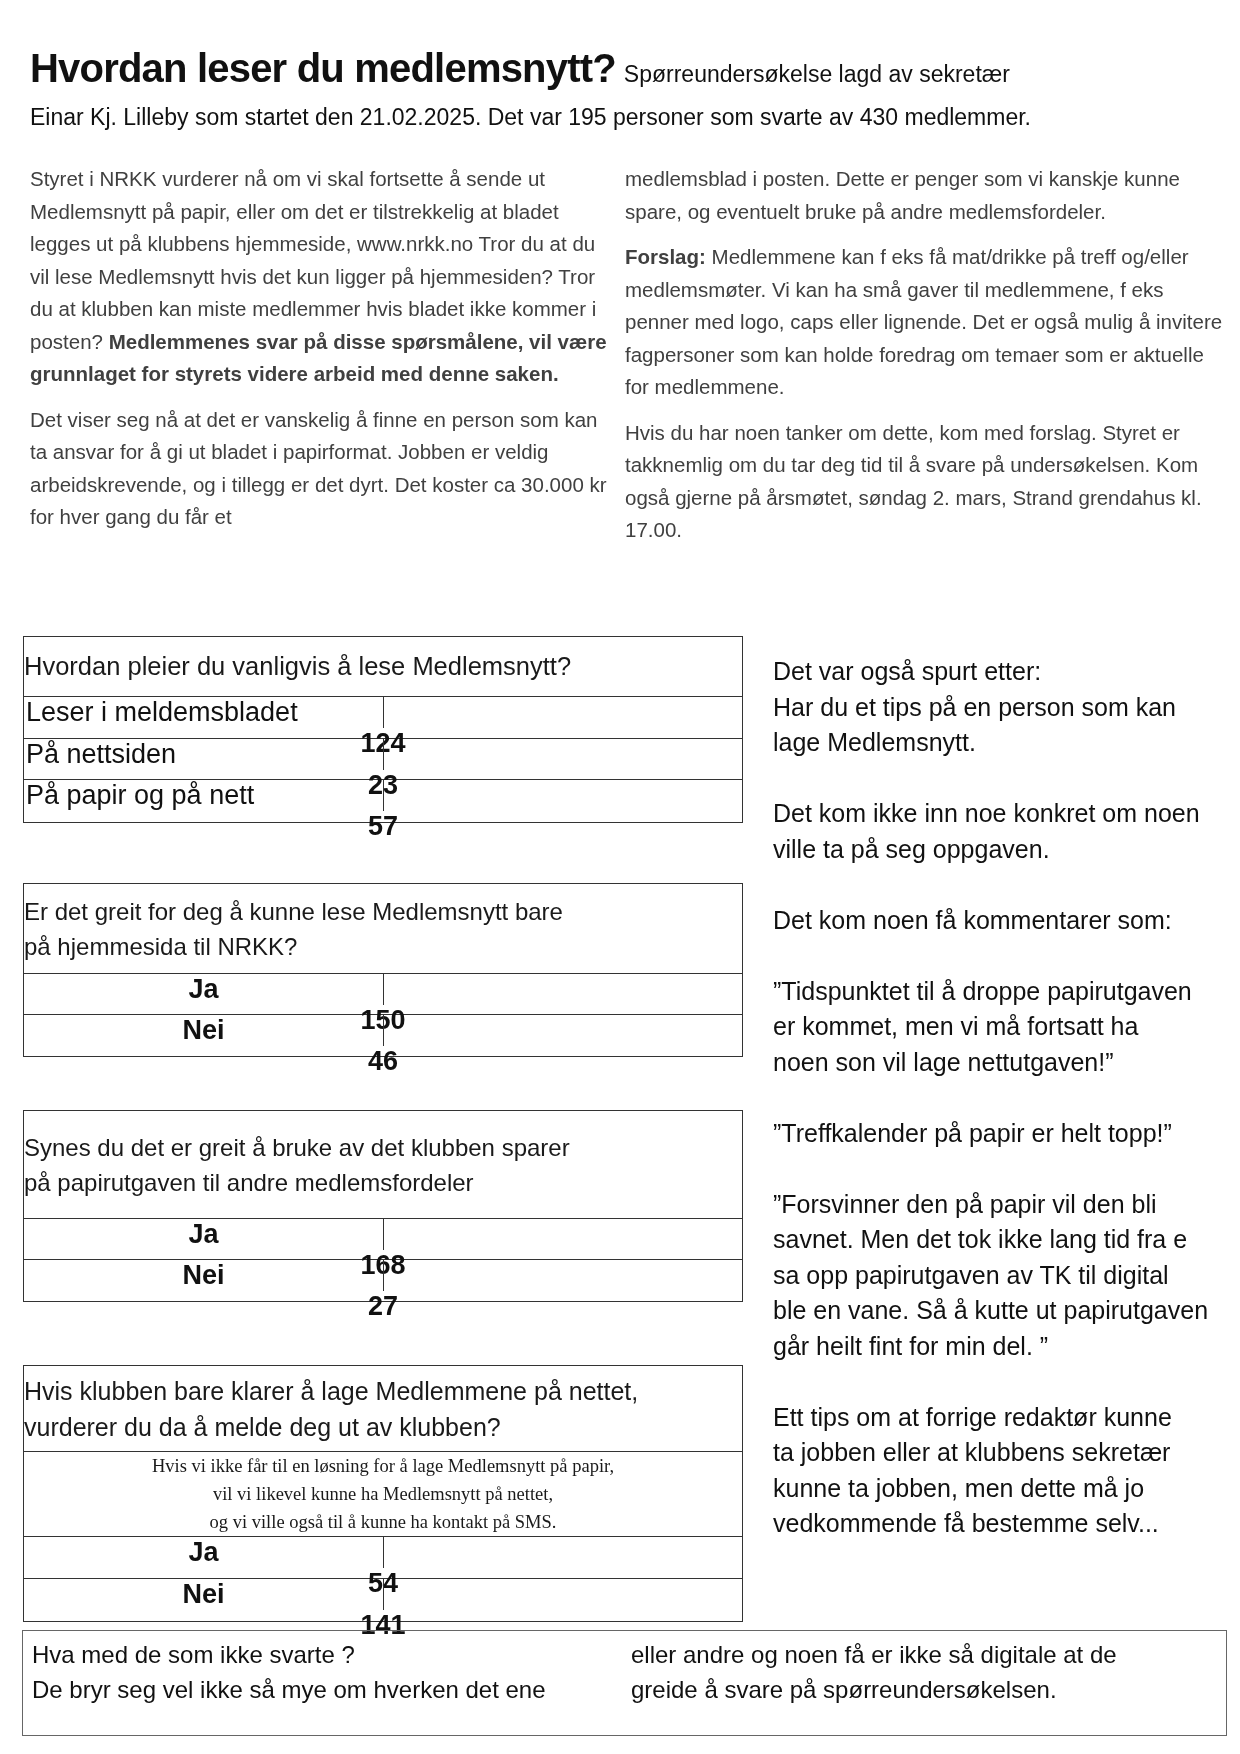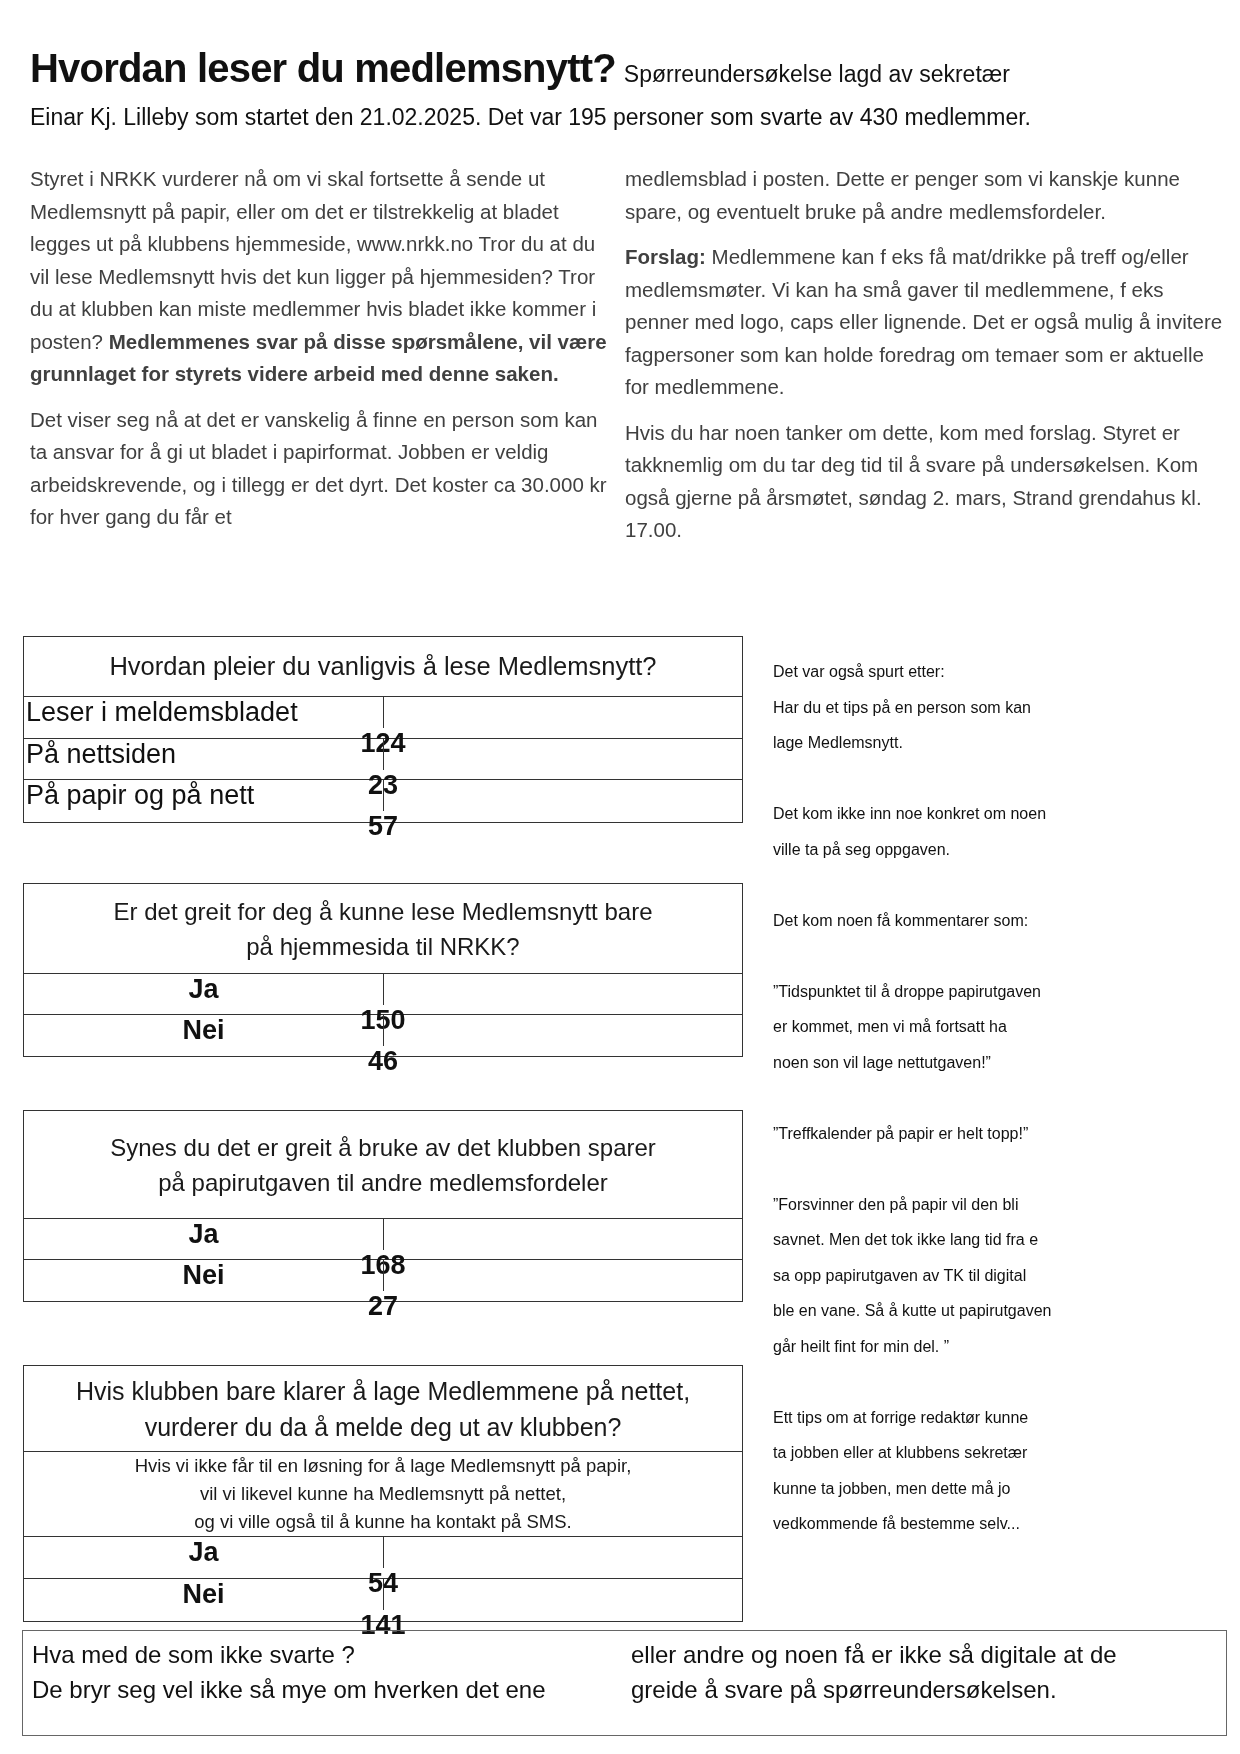--- a/index.html
+++ b/index.html
@@ -33,21 +33,21 @@
   #intro-right { left: 625px; top: 163px; width: 600px; }
   .gap-para { margin-top: 13px !important; }
   b { font-weight: bold; }
 
   
   .survey-table {
     position: absolute; left: 23px; width: 720px;
     border: 1.5px solid #333; box-sizing: border-box;
   }
   .t-head {
-    text-align: center; font-size: 24px; line-height: 35px; color: #1a1a1a;
+    font-size: 24px; line-height: 35px; color: #1a1a1a;
     border-bottom: 1.5px solid #333; box-sizing: border-box;
     display: flex; flex-direction: column; justify-content: center;
   }
   .t-note {
     text-align: center; font-size: 18.5px; line-height: 28px; color: #1a1a1a;
     border-bottom: 1.5px solid #333; box-sizing: border-box;
     display: flex; flex-direction: column; justify-content: center;
   }
   .t-row {
     display: flex; border-bottom: 1.5px solid #333; box-sizing: border-box; flex-direction: column;
@@ -71,27 +71,27 @@
   #table-2 { top: 883px; }
   #table-2 .t-head { height: 90px; }
   #table-2 .t-row { height: 41px; }
 
   #table-3 { top: 1110px; }
   #table-3 .t-head { height: 108px; }
   #table-3 .t-row { height: 41px; }
 
   #table-4 { top: 1365px; }
   #table-4 .t-head { height: 86px; font-size: 25px; line-height: 36px; }
-  #table-4 .t-note { height: 85px; }
+  #table-4 .t-note { height: 85px; font-family: Liberation Serif, serif; }
   #table-4 .t-row { height: 42px; }
 
   
   #sidebar {
     left: 773px; top: 654px; width: 460px;
-    font-size: 16px; line-height: 35.5px; color: #111;
+    font-size: 25px; line-height: 35.5px; color: #111;
   }
   #sidebar p { margin: 0; }
   #sidebar .sp { height: 35.5px; }
 
   
   #bottom-box {
     left: 22px; top: 1630px; width: 1205px; height: 106px;
     border: 1.5px solid #666; box-sizing: border-box;
     font-size: 24px; line-height: 35px;
   }

